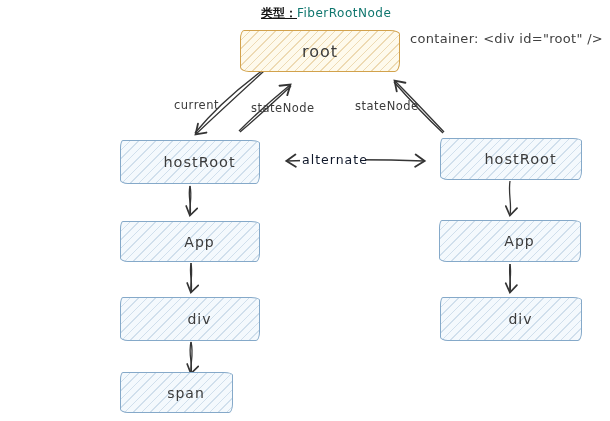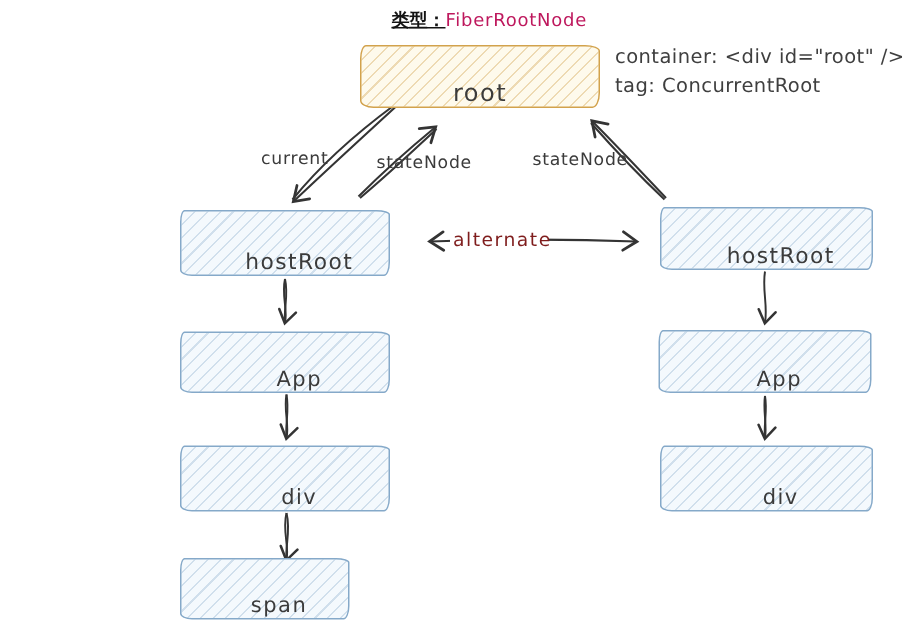--- a/index.html
+++ b/index.html
@@ -8,21 +8,21 @@
     width:610px;height:421px;
     background:#ffffff;
     font-family:"DejaVu Sans", sans-serif;
     overflow:hidden;
   }
   .svg-layer{position:absolute;left:0;top:0;width:610px;height:421px;pointer-events:none;}
 
   
   .node{
     position:absolute;
-    display:flex;align-items:flex-end;justify-content:center;
+    display:flex;align-items:center;justify-content:center;
     box-sizing:border-box;
     color:#3b3b3b;
     letter-spacing:1px;
   }
   .node-yellow{
     border:1.7px solid #d2a24c;
     border-radius:4px 10px 5px 9px / 9px 4px 10px 5px;
     background:
       repeating-linear-gradient(135deg, rgba(213,170,92,0.40) 0 1px, rgba(0,0,0,0) 1px 6px),
       #fefaec;
@@ -32,24 +32,24 @@
     border-radius:3px 9px 4px 8px / 8px 3px 9px 4px;
     background:
       repeating-linear-gradient(135deg, rgba(133,169,201,0.32) 0 1px, rgba(0,0,0,0) 1px 6px),
       #f4f9fd;
     padding-left: 19px;
   }
   .lbl{position:absolute;color:#3b3b3b;white-space:nowrap;}
   .edge-lbl{font-size:11.5px;letter-spacing:0.5px;text-align:center;}
   .type-lbl{font-size:12px;}
   .type-lbl .prefix{color:#141414;font-weight:bold;text-decoration:underline;}
-  .type-lbl .val{color:#be185d;letter-spacing:0.5px;}
+  .type-lbl .val{color:#0f766e;letter-spacing:0.5px;}
   .annotation{font-size:13px;color:#3f3f3f;line-height:19px;letter-spacing:0.3px;}
   .alt-lbl{
-    font-size:12.5px;color:#7f1d1d;letter-spacing:1px;
+    font-size:12.5px;color:#0f172a;letter-spacing:1px;
     background:#ffffff;padding:0 2px;text-align:center;
   }
   .watermark{
     position:absolute;right:9px;top:398px;
     font-size:10.5px;color:#c9c9c9;letter-spacing:0.5px;
   }
 </style>
 </head>
 <body>
 
@@ -106,21 +106,20 @@
   <div class="lbl type-lbl" style="left:261px;top:5px;">
     <span class="prefix">类型：</span><span class="val">FiberRootNode</span>
   </div>
 
   <div class="node node-yellow" style="left:240px;top:30px;width:160px;height:42px;font-size:16px;">
     <span>root</span>
   </div>
 
   <div class="lbl annotation" style="left:410px;top:29px;">
     <div>container: &lt;div id="root" /&gt;</div>
-    <div>tag: ConcurrentRoot</div>
   </div>
 
   <div class="lbl edge-lbl" style="left:174px;top:98px;">current</div>
   <div class="lbl edge-lbl" style="left:251px;top:101px;">stateNode</div>
   <div class="lbl edge-lbl" style="left:355px;top:99px;">stateNode</div>
   <div class="lbl alt-lbl" style="left:300px;top:152px;width:62px;">alternate</div>
 
 
   <div class="node node-blue" style="left:120px;top:140px;width:140px;height:44px;font-size:14.5px;">
     <span>hostRoot</span>

